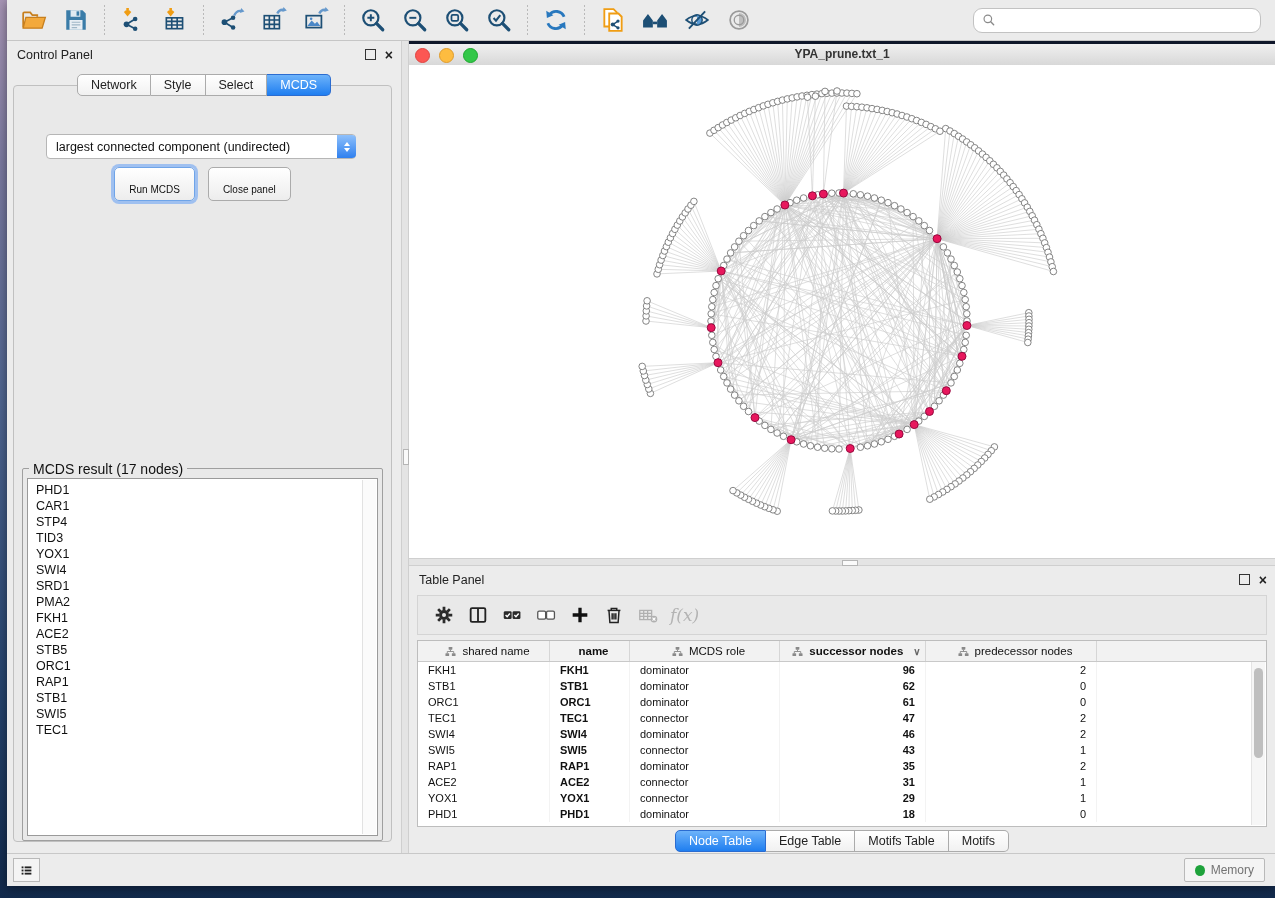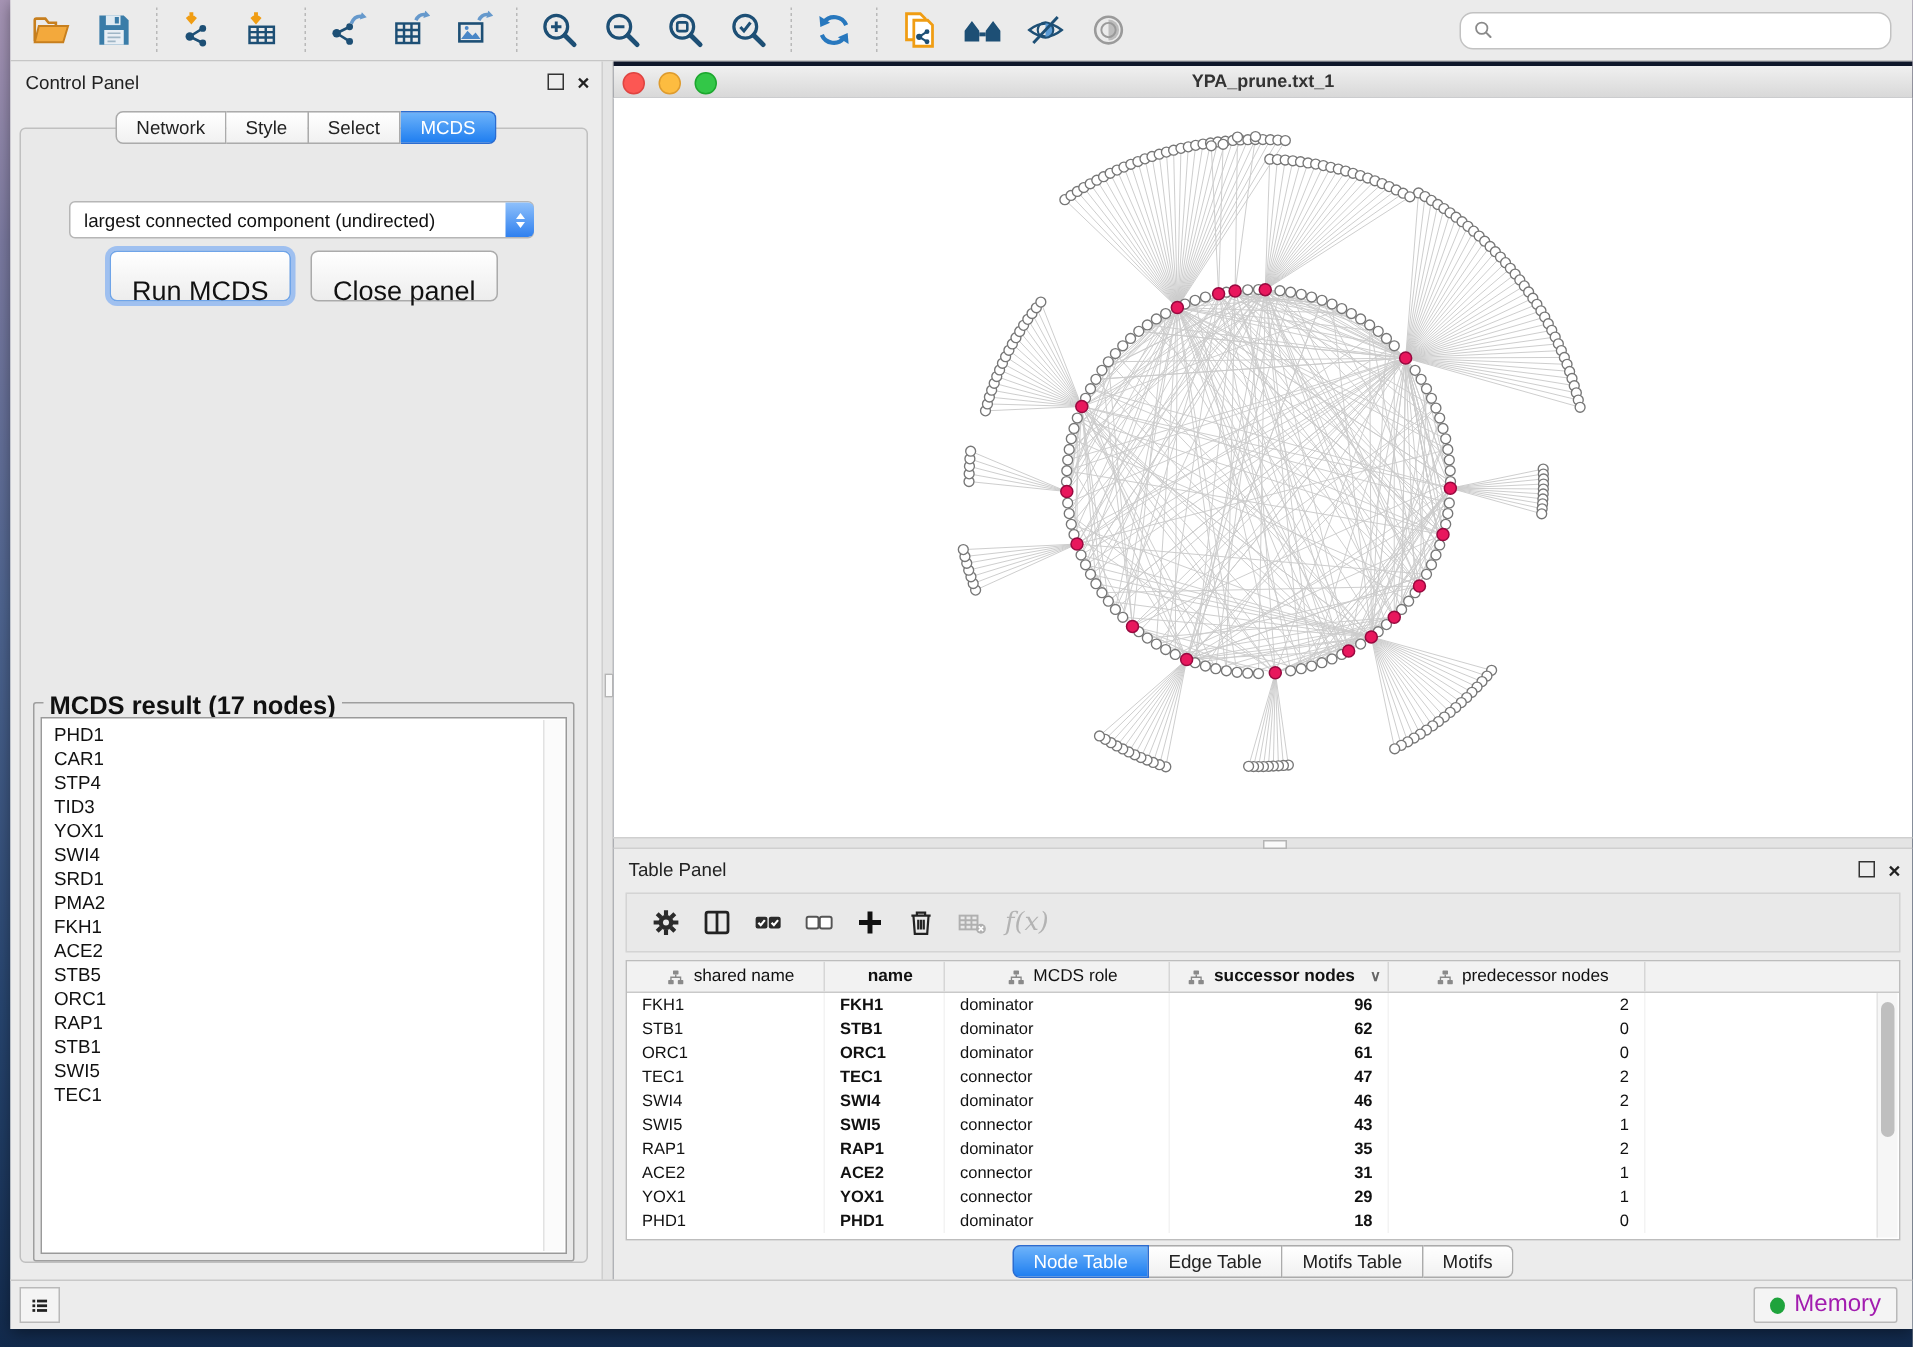--- a/index.html
+++ b/index.html
@@ -33,24 +33,24 @@
   .seg .tab.sel{background:linear-gradient(#6db3fa,#1f7ef0);color:#fff;border-color:#2b6cd0;}
   .cp-tabs{position:absolute;left:0;top:33px;width:100%;text-align:center;z-index:3;}
   .cp-body{position:absolute;left:6px;right:9px;top:44px;bottom:12px;background:#e9e9e9;border:1px solid #c0c0c0;border-radius:4px;}
   .opt-label{position:absolute;left:0;right:0;top:24px;text-align:center;font-size:12.5px;color:#111;}
   .dropdown{position:absolute;left:32px;right:35px;top:48px;height:23px;background:#fff;border:1px solid #b6b6b6;border-radius:4px;display:flex;align-items:center;cursor:pointer;}
   .dropdown .dd-text{font-size:12.5px;color:#111;padding-left:9px;flex:1;white-space:nowrap;overflow:hidden;}
   .dd-stepper{width:19px;height:23px;margin:-1px -1px -1px 0;border-radius:0 4px 4px 0;background:linear-gradient(#8ec0fb,#2f80ef);display:flex;flex-direction:column;align-items:center;justify-content:center;gap:2px;}
   .dd-up{width:0;height:0;border-left:3.5px solid transparent;border-right:3.5px solid transparent;border-bottom:4.5px solid #fff;}
   .dd-down{width:0;height:0;border-left:3.5px solid transparent;border-right:3.5px solid transparent;border-top:4.5px solid #fff;}
   .btn-row{position:absolute;left:0;right:0;top:81px;display:flex;justify-content:center;gap:13px;}
-  .pbtn{height:23px;padding:16px 14px;font-size:18px;color:#111;background:linear-gradient(#ffffff,#ededed);border:1px solid #ababab;border-radius:5px;cursor:pointer;font-family:"Liberation Sans",sans-serif;}
+  .pbtn{height:23px;padding:16px 14px;font-size:10px;color:#111;background:linear-gradient(#ffffff,#ededed);border:1px solid #ababab;border-radius:5px;cursor:pointer;font-family:"Liberation Sans",sans-serif;}
   .pbtn.focus{box-shadow:0 0 0 3px rgba(110,165,245,.6);border-color:#6fa4e8;}
   .fieldset{position:absolute;left:8px;right:8px;top:382px;height:371px;border:1px solid #9f9f9f;border-radius:2px;}
-  .legend{position:absolute;top:-8px;left:6px;background:#e9e9e9;padding:0 4px;font-size:17px;color:#111;font-weight:bold;}
+  .legend{position:absolute;top:-8px;left:6px;background:#e9e9e9;padding:0 4px;font-size:14px;color:#111;}
   .mcds-list{position:absolute;left:4px;right:4px;top:9px;bottom:4px;background:#fff;border:1px solid #9a9a9a;overflow:hidden;}
   .mcds-items{position:absolute;left:0;top:3px;right:15px;}
   .mcds-item{font-size:12.5px;color:#111;line-height:16px;padding-left:8px;}
   .mcds-scroll{position:absolute;top:1px;bottom:1px;right:1px;width:13px;background:#fbfbfb;border-left:1px solid #e2e2e2;}
 
   
   .v-split{position:absolute;left:394px;top:41px;width:8px;bottom:32px;background:#e4e4e4;border-left:1px solid #cfcfcf;border-right:1px solid #cfcfcf;box-sizing:border-box;}
   .v-grip{position:absolute;left:1px;top:408px;width:4px;height:14px;background:#fafafa;border:1px solid #b5b5b5;}
   .h-split{position:absolute;left:0;top:517px;right:0;height:8px;background:#e4e4e4;border-top:1px solid #cfcfcf;border-bottom:1px solid #cfcfcf;box-sizing:border-box;}
   .h-grip{position:absolute;left:50%;top:1px;width:14px;height:4px;background:#fafafa;border:1px solid #b5b5b5;}
@@ -83,21 +83,21 @@
   .td.num{text-align:right;padding-right:10px;padding-left:0;}
   .c0{width:132px;}.c1{width:80px;font-weight:bold;}.c2{width:150px;}.c3{width:146px;font-weight:bold;}.c4{width:171px;}
   .tbl-scroll{position:absolute;top:21px;bottom:1px;right:1px;width:13px;background:#f6f6f6;border-left:1px solid #e4e4e4;}
   .tbl-thumb{position:absolute;left:2px;top:6px;width:9px;height:90px;background:#bfbfbf;border-radius:5px;}
   .tp-tabs{position:absolute;left:0;right:0;bottom:2px;text-align:center;margin-top:25px;}
 
   
   .status{position:absolute;left:0;right:0;bottom:0;height:32px;background:#ececec;border-top:1px solid #c8c8c8;}
   .list-btn{position:absolute;left:6px;top:4px;width:27px;height:24px;background:#f4f4f4;border:1px solid #b9b9b9;display:flex;align-items:center;justify-content:center;cursor:pointer;}
   .list-btn svg{width:17px;height:17px;}
-  .mem-btn{position:absolute;right:10px;top:4px;height:24px;padding:0 10px;background:#f4f4f4;border:1px solid #b9b9b9;border-radius:2px;display:flex;align-items:center;gap:6px;font-size:16px;color:#a21caf;cursor:pointer;}
+  .mem-btn{position:absolute;right:10px;top:4px;height:24px;padding:0 10px;background:#f4f4f4;border:1px solid #b9b9b9;border-radius:2px;display:flex;align-items:center;gap:6px;font-size:12px;color:#737373;cursor:pointer;}
   .mem-dot{width:10px;height:11px;border-radius:50%;background:#1fa33c;}
 </style>
 </head>
 <body>
 
 <div class="app">
 
   <div class="toolbar">
     <button class="tb">
         <svg viewBox="0 0 24 24">

